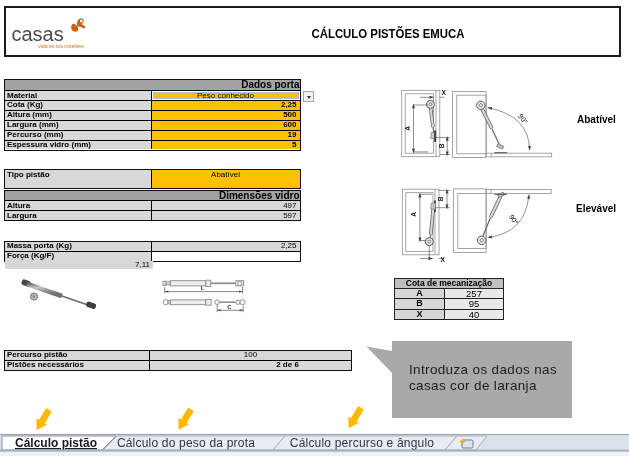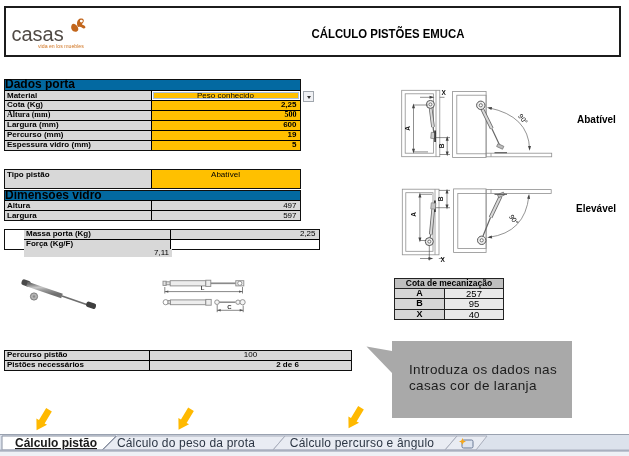--- a/index.html
+++ b/index.html
@@ -1,21 +1,21 @@
 <!DOCTYPE html>
 <html><head>
 <meta charset="utf-8">
 <style>
   html,body{margin:0;padding:0;}
   body{width:629px;height:456px;background:#fff;font-family:"Liberation Sans",sans-serif;position:relative;overflow:hidden;}
   .abs{position:absolute;}
   .tbl{position:absolute;border:1.5px solid #0f0f0f;background:#fff;}
   .row{display:flex;border-top:1px solid #000;}
   .row:first-child{border-top:none;}
-  .hdr{background:#0369a1;font-weight:bold;font-size:12px;text-align:left;width:100%;}
+  .hdr{background:#a3a3a3;font-weight:bold;font-size:10px;text-align:right;width:100%;}
   .lc{background:#d8d8d8;font-weight:bold;font-size:8px;padding-left:2px;border-right:1px solid #000;box-sizing:border-box;}
   .oc{background:#ffc000;font-size:8px;box-sizing:border-box;}
   .gc{background:#d8d8d8;font-size:8px;box-sizing:border-box;}
   .rt{text-align:right;padding-right:3px;font-weight:bold;}
   .ct{text-align:center;}
 </style>
 </head>
 <body>
 
 <div class="abs" style="left:4px;top:5.5px;width:613px;height:47.5px;border:2px solid #1c1c1c;background:#fff;"></div>
@@ -40,36 +40,36 @@
   <div class="row" style="height:9px;">
       <div class="lc" style="width:146.5px;line-height:9px;">Material</div>
       <div class="oc ct" style="width:148px;line-height:9px;box-shadow:inset 0 0 0 1px #fff, inset 0 0 0 2px #a8c0e0;">Peso conhecido</div>
     </div>
 
   <div class="row" style="height:9px;">
       <div class="lc" style="width:146.5px;line-height:8.5px;">Cota (Kg)</div>
       <div class="oc rt" style="width:148px;line-height:8.5px;">2,25</div>
     </div>
 
-  <div class="row" style="height:9px;font-family:Liberation Serif, serif;">
+  <div class="row" style="height:9px;">
       <div class="lc" style="width:146.5px;line-height:8.5px;">Altura (mm)</div>
       <div class="oc rt" style="width:148px;line-height:8.5px;">500</div>
     </div>
 
   <div class="row" style="height:9px;">
       <div class="lc" style="width:146.5px;line-height:8.5px;">Largura (mm)</div>
       <div class="oc rt" style="width:148px;line-height:8.5px;">600</div>
     </div>
 
   <div class="row" style="height:9px;">
       <div class="lc" style="width:146.5px;line-height:8.5px;">Percurso (mm)</div>
       <div class="oc rt" style="width:148px;line-height:8.5px;">19</div>
     </div>
 
-  <div class="row" style="height:9px;">
+  <div class="row" style="height:9px;align-items:center;">
       <div class="lc" style="width:146.5px;line-height:8.5px;">Espessura vidro (mm)</div>
       <div class="oc rt" style="width:148px;line-height:8.5px;">5</div>
     </div>
 </div>
 
 <div class="abs" style="left:303px;top:91px;width:11px;height:11px;background:#f0f1f4;border:1px solid #a0a6ad;box-sizing:border-box;">
   <div style="width:0;height:0;border-left:2.5px solid transparent;border-right:2.5px solid transparent;border-top:3.5px solid #333;margin:3.5px auto 0;"></div>
 </div>
 
 <div class="tbl" style="left:4px;top:168.5px;width:294.5px;">
@@ -90,21 +90,21 @@
       <div class="lc" style="width:146.5px;line-height:9px;">Altura</div>
       <div class="gc rt" style="width:148px;line-height:9px;font-weight:normal;">497</div>
     </div>
 
   <div class="row" style="height:9.3px;">
       <div class="lc" style="width:146.5px;line-height:9px;">Largura</div>
       <div class="gc rt" style="width:148px;line-height:9px;font-weight:normal;">597</div>
     </div>
 </div>
 
-<div class="tbl" style="left:4px;top:229px;width:294.5px;padding-left:19px;">
+<div class="tbl" style="left:4px;top:241px;width:294.5px;">
 
   <div class="row" style="height:8.8px;">
       <div class="lc" style="width:146.5px;line-height:8.8px;">Massa porta (Kg)</div>
       <div class="gc rt" style="width:148px;line-height:8.8px;font-weight:normal;">2,25</div>
     </div>
 
   <div class="row" style="height:8.8px;flex-direction:column;">
       <div class="lc" style="width:146.5px;line-height:8.8px;">Força (Kg/F)</div>
       <div class="gc rt" style="width:148px;line-height:8.8px;font-weight:normal;">7,11</div>
     </div>

